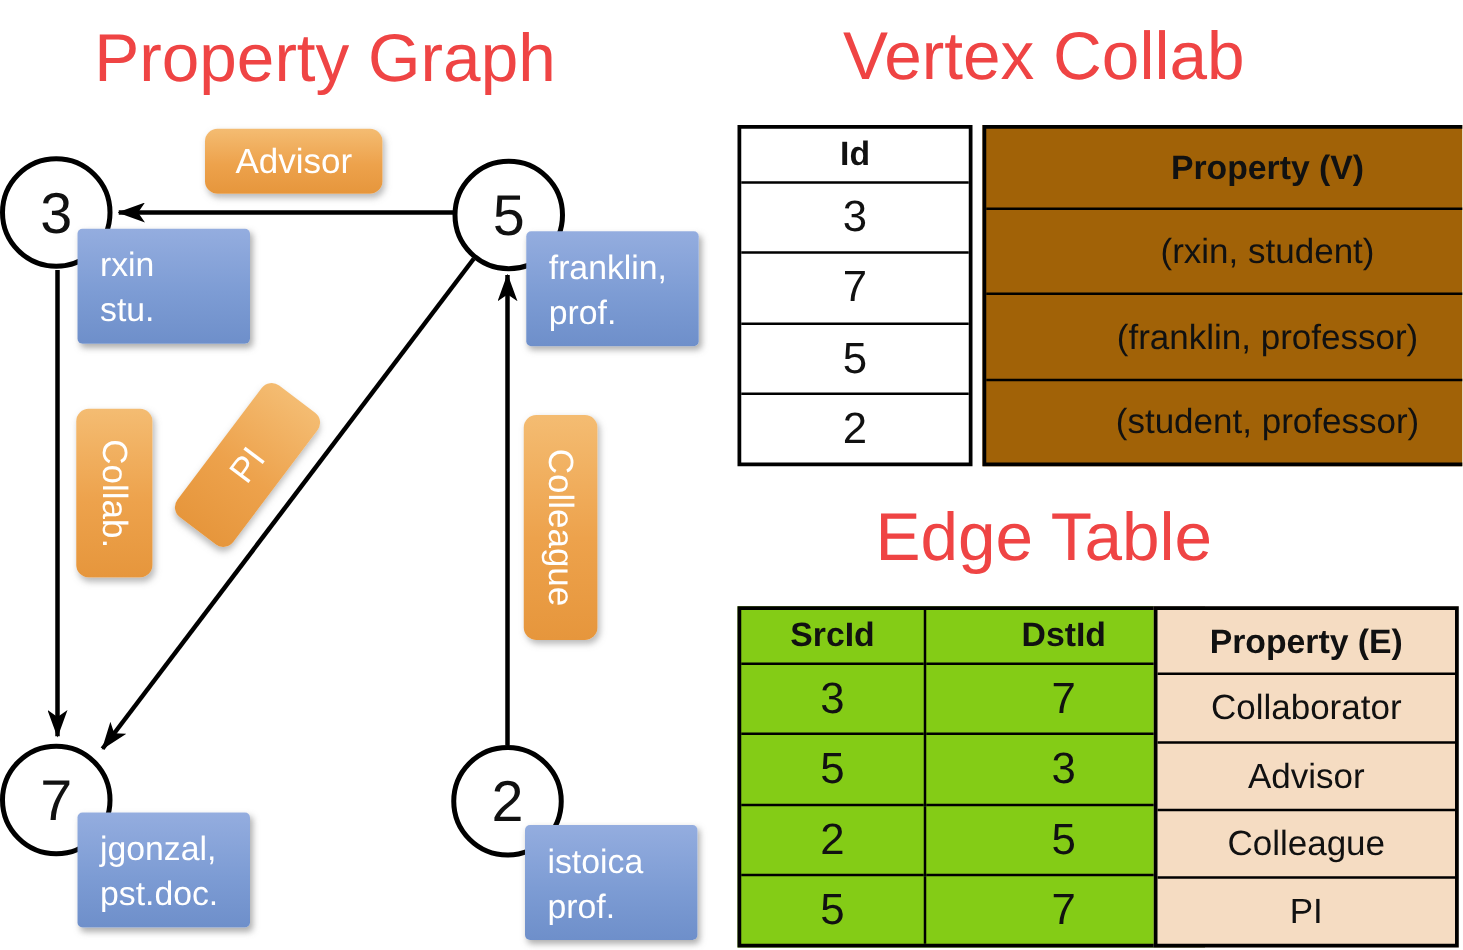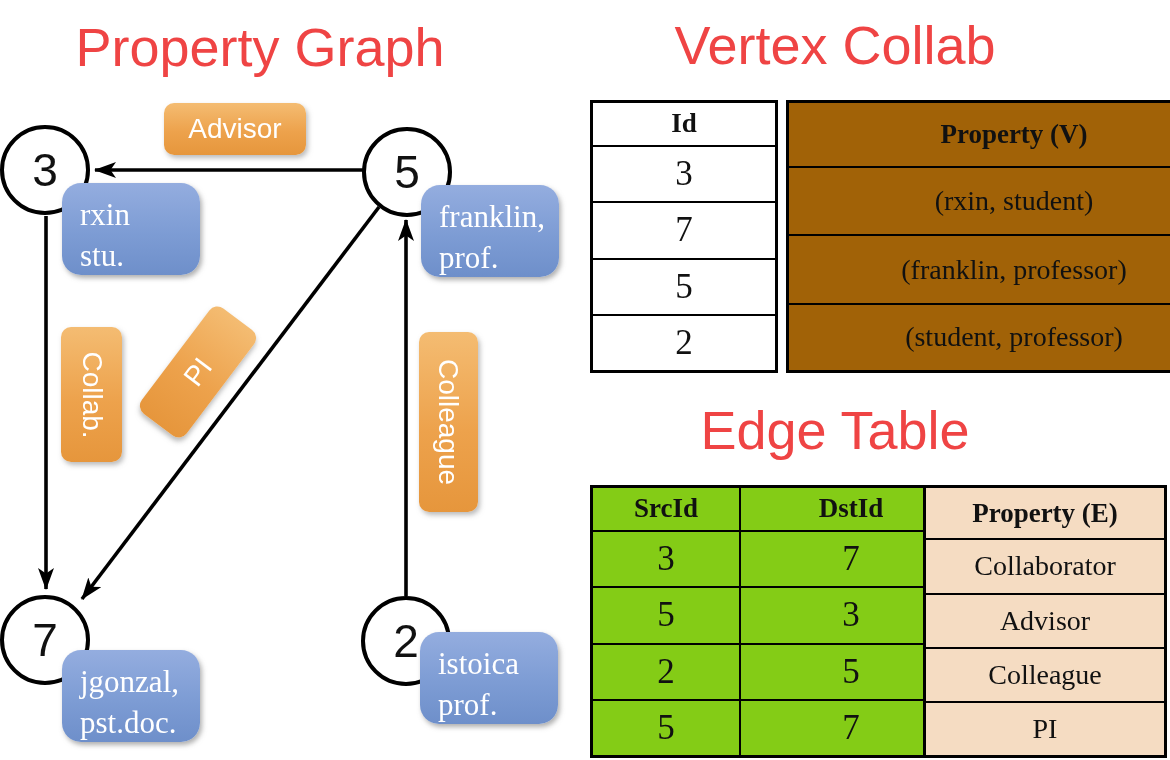--- a/index.html
+++ b/index.html
@@ -45,33 +45,32 @@
   }
   .node-3 { left: 0px;   top: 125px; }
   .node-5 { left: 362px; top: 127px; }
   .node-7 { left: 0px;   top: 595px; }
   .node-2 { left: 361px; top: 596px; }
 
   
   .vprop {
     position: absolute;
     width: 138px; height: 92px;
-    border-radius: 19px;
+    border-radius: 4px;
     background: linear-gradient(180deg, #94addf 0%, #7d9cd4 55%, #6e8fca 100%);
     box-shadow: 2px 3px 5px rgba(110,110,110,0.55);
     color: #fff;
-    font-size: 31px;
+    font-size: 27px;
     line-height: 1.32;
     padding: 12px 0 0 18px;
-    font-family: Liberation Serif, serif;
   }
   .vprop-rxin     { left: 62px;  top: 183px; }
   .vprop-franklin { left: 421px; top: 185px; }
   .vprop-jgonzal  { left: 62px;  top: 650px; }
-  .vprop-istoica  { left: 420px; top: 632px; }
+  .vprop-istoica  { left: 420px; top: 660px; }
   .vprop .l { display: block; white-space: nowrap; }
 
   
   .elabel {
     position: absolute;
     border-radius: 10px;
     background: linear-gradient(180deg, #f4bc72 0%, #eda24c 55%, #e6963c 100%);
     box-shadow: 2px 3px 5px rgba(120,120,120,0.5);
     color: #fff;
     font-size: 28px;
@@ -94,21 +93,20 @@
     width: 100%; height: 100%;
   }
   table.ptable td {
     border-top: 2px solid #000;
     text-align: center;
     vertical-align: middle;
     font-size: 28px;
     padding: 0;
     overflow: hidden;
     white-space: nowrap;
-    font-family: Liberation Serif, serif;
   }
   table.ptable tr:first-child td { border-top: none; }
   table.ptable td.hdr { font-weight: bold; font-size: 27px; }
   table.ptable td.num { font-size: 35px; }
   table.ptable td + td { border-left: 2px solid #000; margin-left: 40px; }
 
   .vt-id    { left: 590px; top: 100px; width: 188px; height: 273px; border: 3px solid #000; background: #fff; }
   .vt-prop  { left: 786px; top: 100px; width: 456px; height: 273px; border: 3px solid #000; background: #a16207; }
   .et-ids   { left: 590px; top: 485px; width: 374px; height: 273px; border: 3px solid #000; background: #84cc16; }
   .et-prop  { left: 923px; top: 485px; width: 244px; height: 273px; border: 3px solid #000; background: #f5dcc2; }

